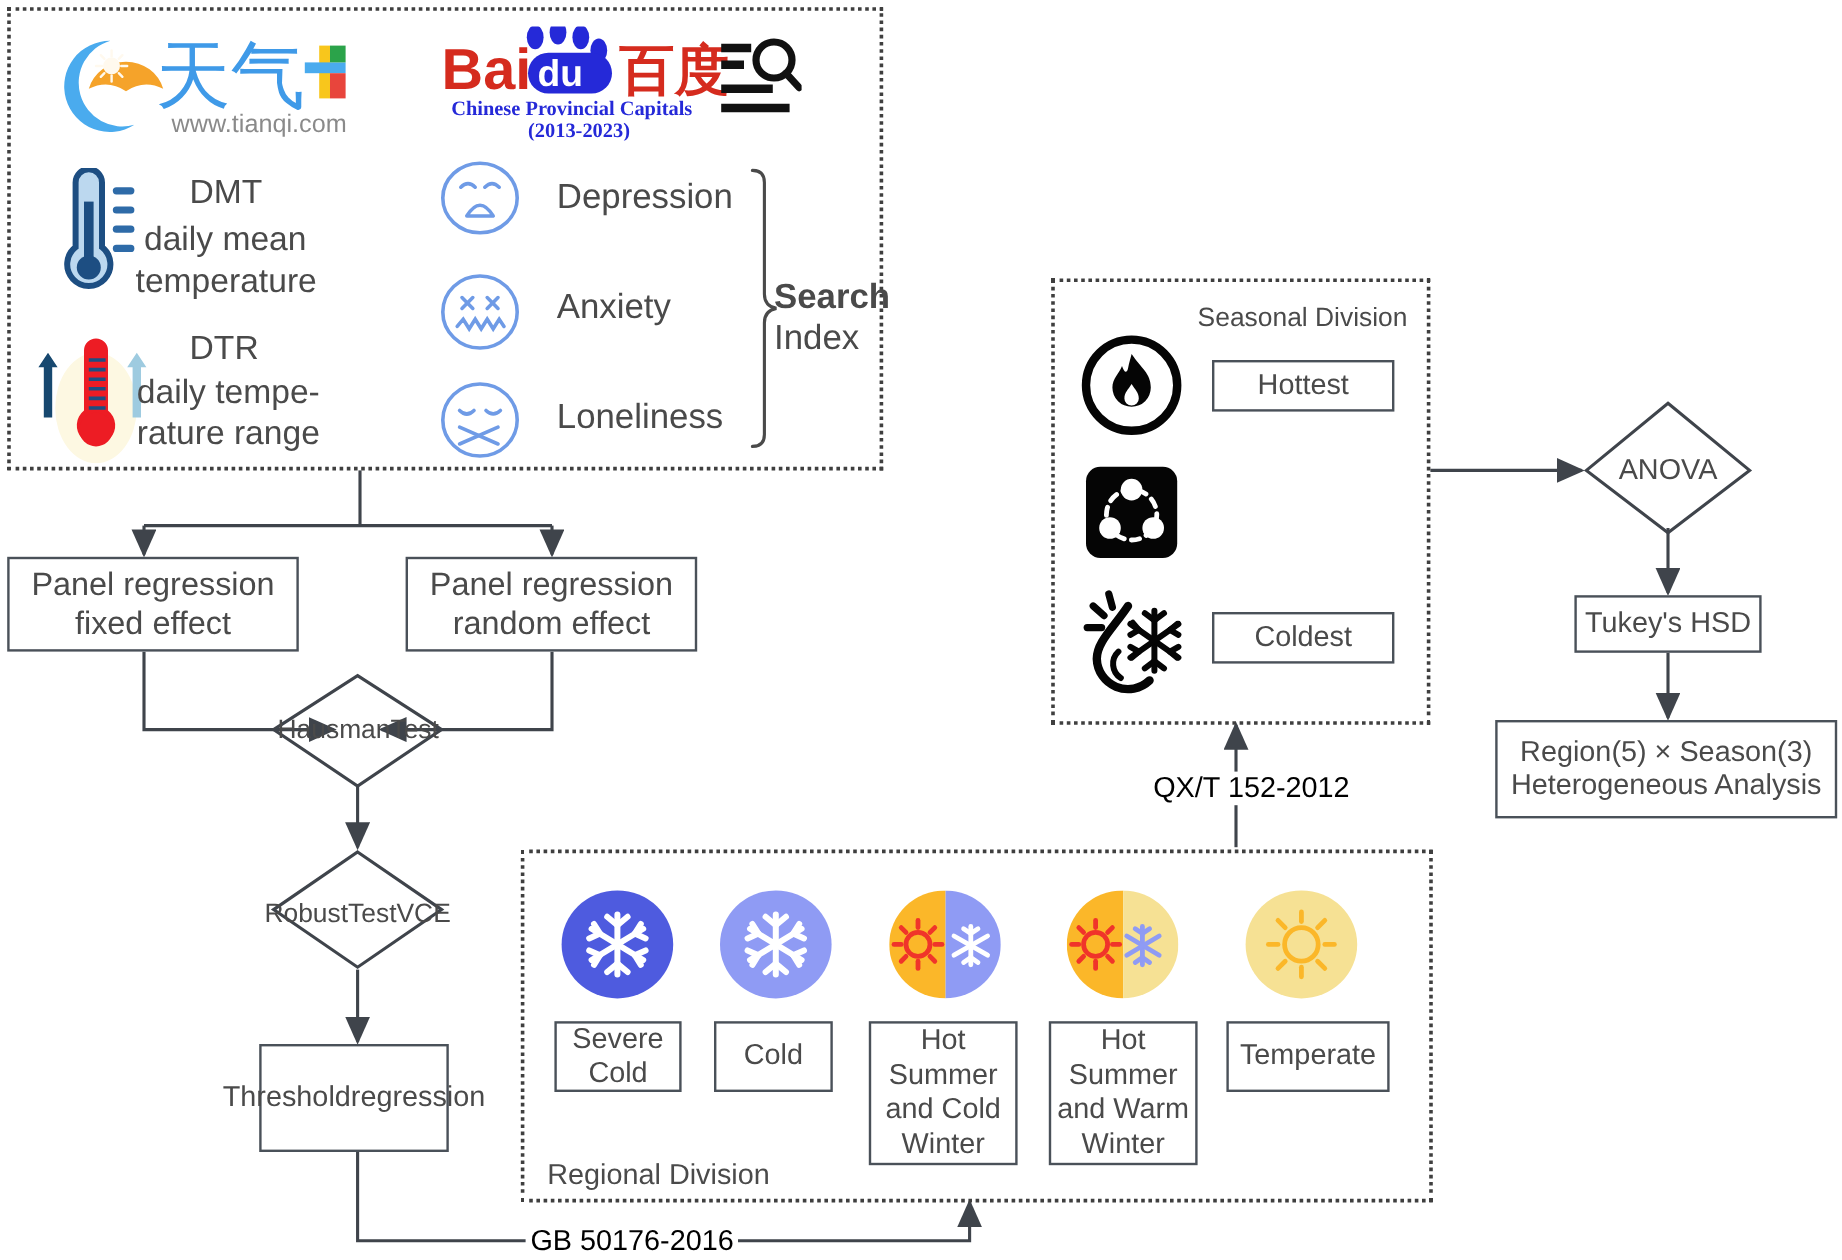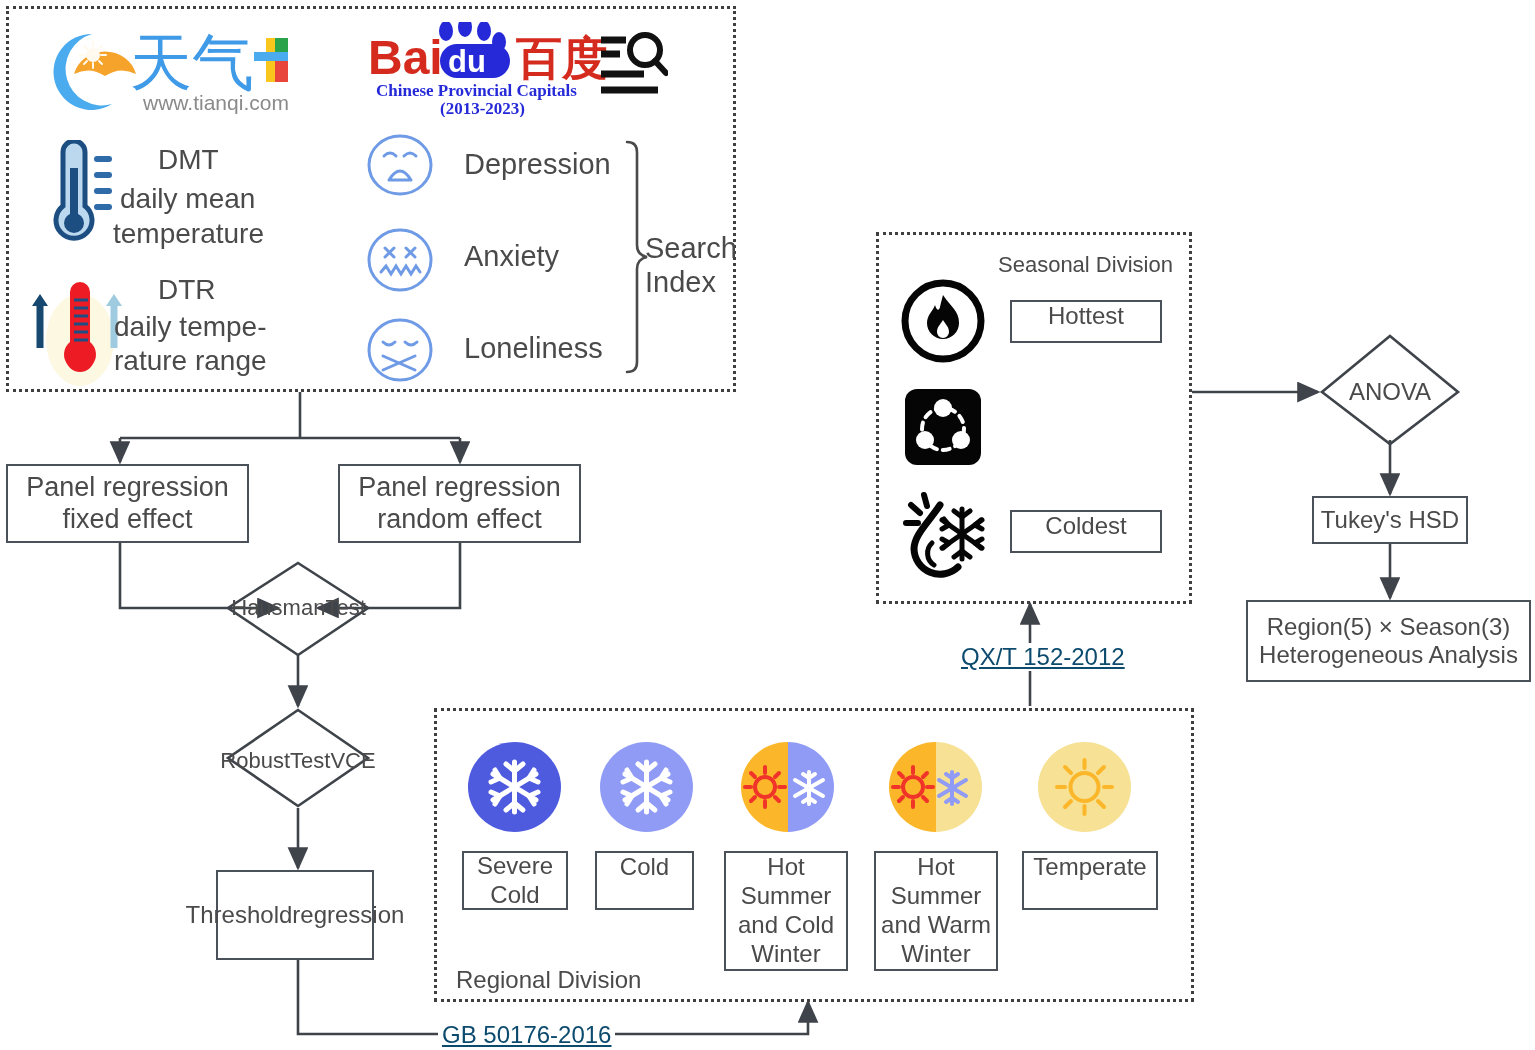--- a/index.html
+++ b/index.html
@@ -13,29 +13,29 @@
   
   .dotgroup{border:3px dotted #3f3f3f;background:transparent;}
 
   
   .procbox{border:2px solid #4a5159;background:#fff;display:flex;
            align-items:center;justify-content:center;text-align:center;
            color:#4a4a4a;line-height:1.18;}
 
   
   .labelbox{border:2px solid #4a5159;background:#fff;display:flex;
-            justify-content:center;text-align:center;
+            align-items:center;justify-content:center;text-align:center;
             color:#4a4a4a;line-height:1.2;}
 
   .diamond-label{position:absolute;display:flex;align-items:center;
                  justify-content:center;text-align:center;color:#4a4a4a;
                  line-height:1.15;}
 
   .plain{position:absolute;color:#4a4a4a;}
-  .edge-label{position:absolute;background:#fff;padding:0 4px;color:#0c4a6e;text-decoration:underline;}
+  .edge-label{position:absolute;background:#fff;padding:0 4px;color:#000000;}
 
   .grouptitle{position:absolute;color:#4a4a4a;}
 
   .iconwrap{position:absolute;}
 
   
   .climate-circle{position:absolute;border-radius:50%;overflow:hidden;}
   .half{position:absolute;top:0;height:100%;width:50%;}
   .half.l{left:0;}
   .half.r{left:50%;}
@@ -219,21 +219,21 @@
       <path d="M18,24 q6,6 12,0" fill="none" stroke="#6f9be6" stroke-width="3" stroke-linecap="round"></path>
       <path d="M40,24 q6,6 12,0" fill="none" stroke="#6f9be6" stroke-width="3" stroke-linecap="round"></path>
       <g stroke="#6f9be6" stroke-width="3" stroke-linecap="round">
         <line x1="18" y1="38" x2="50" y2="52"></line>
         <line x1="50" y1="38" x2="18" y2="52"></line>
       </g>
     </svg>
   </div>
   <div class="plain" style="left:464px;top:332px;font-size:29px;">Loneliness</div>
 
-  <div class="plain" style="left:645px;top:232px;font-size:29px;">Search</div>
+  <div class="plain" style="left:645px;top:232px;font-size:29px;font-weight:bold;">Search</div>
   <div class="plain" style="left:645px;top:266px;font-size:29px;">Index</div>
 
   <div class="abs procbox" style="left:6px;top:464px;width:243px;height:79px;flex-direction:column;font-size:27px;">
     <span>Panel regression</span>
     <span>fixed effect</span>
   </div>
 
   <div class="abs procbox" style="left:338px;top:464px;width:243px;height:79px;flex-direction:column;font-size:27px;">
     <span>Panel regression</span>
     <span>random effect</span>

